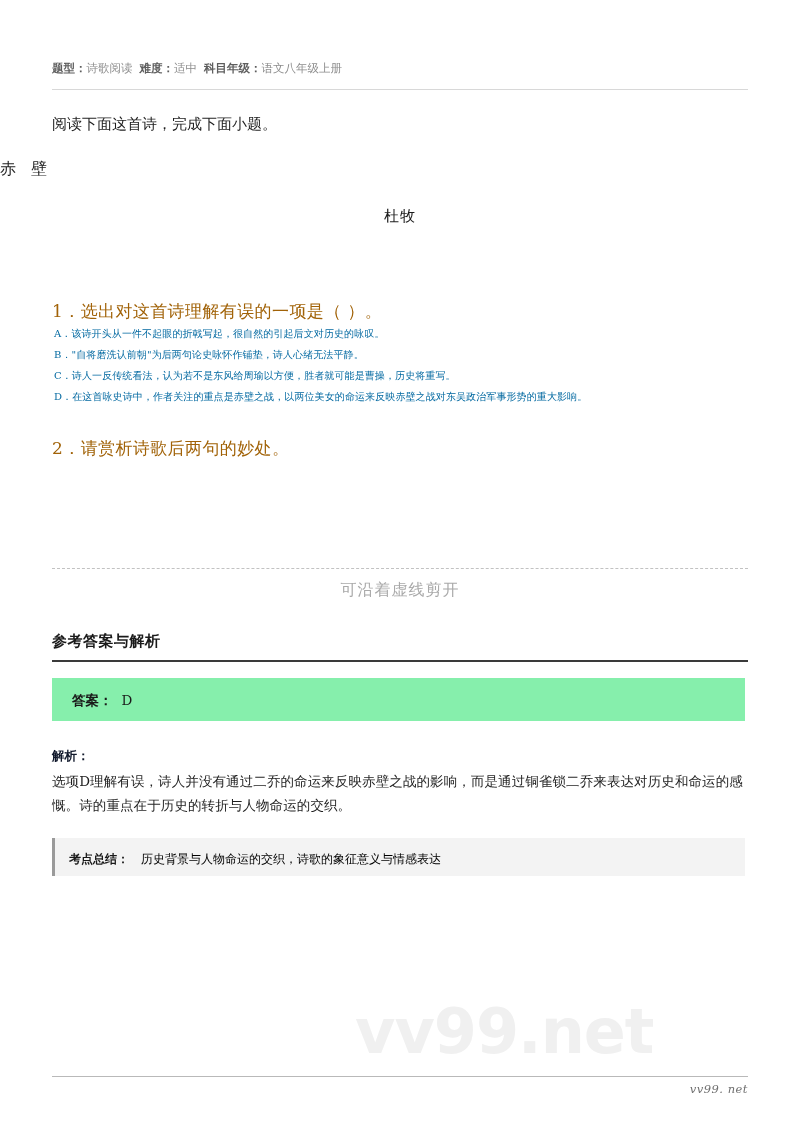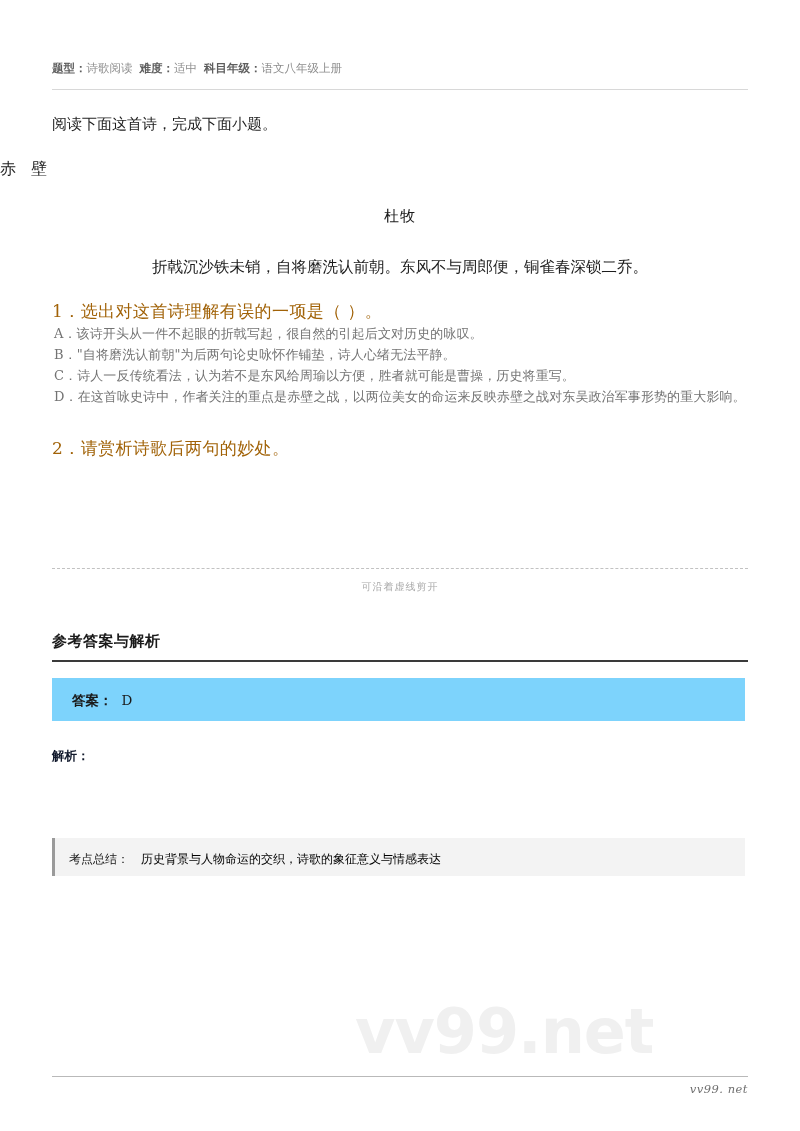--- a/index.html
+++ b/index.html
@@ -115,23 +115,23 @@
   .q-stem {
     font-size: 17px;
     line-height: 23px;
     color: #a16207;
     letter-spacing: 0.4px;
   }
   .q-stem .num {
     font-family: "DejaVu Serif", "Liberation Serif", serif;
   }
   .opt {
-    font-size: 13px;
+    font-size: 10px;
     line-height: 21px;
-    color: #737373;
+    color: #0369a1;
     margin-left: 2px;
     letter-spacing: 0.1px;
   }
   .opt .lbl {
     display: inline-block;
     min-width: 17px;
   }
 
   
   .dash-line {
@@ -141,21 +141,21 @@
     width: 696px;
     height: 0;
     border-top: 1.5px dashed #c2c2c2;
   }
   .cut-label {
     position: absolute;
     left: 0;
     top: 580px;
     width: 800px;
     text-align: center;
-    font-size: 10px;
+    font-size: 16px;
     color: #a9a9a9;
     letter-spacing: 1px;
   }
 
   
   .answer-heading {
     position: absolute;
     left: 52px;
     top: 632px;
     font-family: "DejaVu Sans", "Liberation Sans", sans-serif;
@@ -172,21 +172,21 @@
     height: 2px;
     background: #3a3a3a;
   }
 
   .answer-box {
     position: absolute;
     left: 52px;
     top: 678px;
     width: 693px;
     height: 43px;
-    background: #7dd3fc;
+    background: #86efac;
   }
   .answer-box .inner {
     position: absolute;
     left: 20px;
     top: 12px;
     white-space: nowrap;
   }
   .answer-box .k {
     font-family: "DejaVu Sans", "Liberation Sans", sans-serif;
     font-size: 13.5px;
@@ -231,21 +231,21 @@
   }
   .keypoint-box .inner {
     position: absolute;
     left: 14px;
     top: 10px;
     white-space: nowrap;
   }
   .keypoint-box .k {
     font-family: "DejaVu Sans", "Liberation Sans", sans-serif;
     font-size: 12px;
-    font-weight: normal;
+    font-weight: bold;
     color: #1a1a1a;
   }
   .keypoint-box .v {
     font-size: 12px;
     color: #000000;
     margin-left: 12px;
   }
 
   
   .footer-rule {
@@ -276,21 +276,20 @@
 
   <div class="meta">
     <b>题型：</b><span>诗歌阅读</span><span class="sep"></span><b>难度：</b><span>适中</span><span class="sep"></span><b>科目年级：</b><span>语文八年级上册</span>
   </div>
   <div class="rule-light"></div>
 
   <div class="prompt">阅读下面这首诗，完成下面小题。</div>
 
   <div class="poem-title">赤 壁</div>
   <div class="poem-author">杜牧</div>
-  <div class="poem-body">折戟沉沙铁未销，自将磨洗认前朝。东风不与周郎便，铜雀春深锁二乔。</div>
 
   <div class="q-block" style="top:300px;">
     <div class="q-stem"><span class="num">1．</span><span>选出对这首诗理解有误的一项是（        ）。</span></div>
     <div class="opt"><span class="lbl">A．</span><span>该诗开头从一件不起眼的折戟写起，很自然的引起后文对历史的咏叹。</span></div>
     <div class="opt"><span class="lbl">B．</span><span>"自将磨洗认前朝"为后两句论史咏怀作铺垫，诗人心绪无法平静。</span></div>
     <div class="opt"><span class="lbl">C．</span><span>诗人一反传统看法，认为若不是东风给周瑜以方便，胜者就可能是曹操，历史将重写。</span></div>
     <div class="opt"><span class="lbl">D．</span><span>在这首咏史诗中，作者关注的重点是赤壁之战，以两位美女的命运来反映赤壁之战对东吴政治军事形势的重大影响。</span></div>
   </div>
 
   <div class="q-block" style="top:437px;">
@@ -303,20 +302,21 @@
   <div class="answer-heading">参考答案与解析</div>
   <div class="rule-dark"></div>
 
   <div class="answer-box">
     <div class="inner">
       <span class="k">答案：</span><span class="v">D</span>
     </div>
   </div>
 
   <div class="analysis-label">解析：</div>
+  <div class="analysis-text">选项D理解有误，诗人并没有通过二乔的命运来反映赤壁之战的影响，而是通过铜雀锁二乔来表达对历史和命运的感慨。诗的重点在于历史的转折与人物命运的交织。</div>
 
   <div class="keypoint-box">
     <div class="inner">
       <span class="k">考点总结：</span><span class="v">历史背景与人物命运的交织，诗歌的象征意义与情感表达</span>
     </div>
   </div>
 
   <div class="footer-rule"></div>
   <div class="footer-text">vv99. net</div>
 

